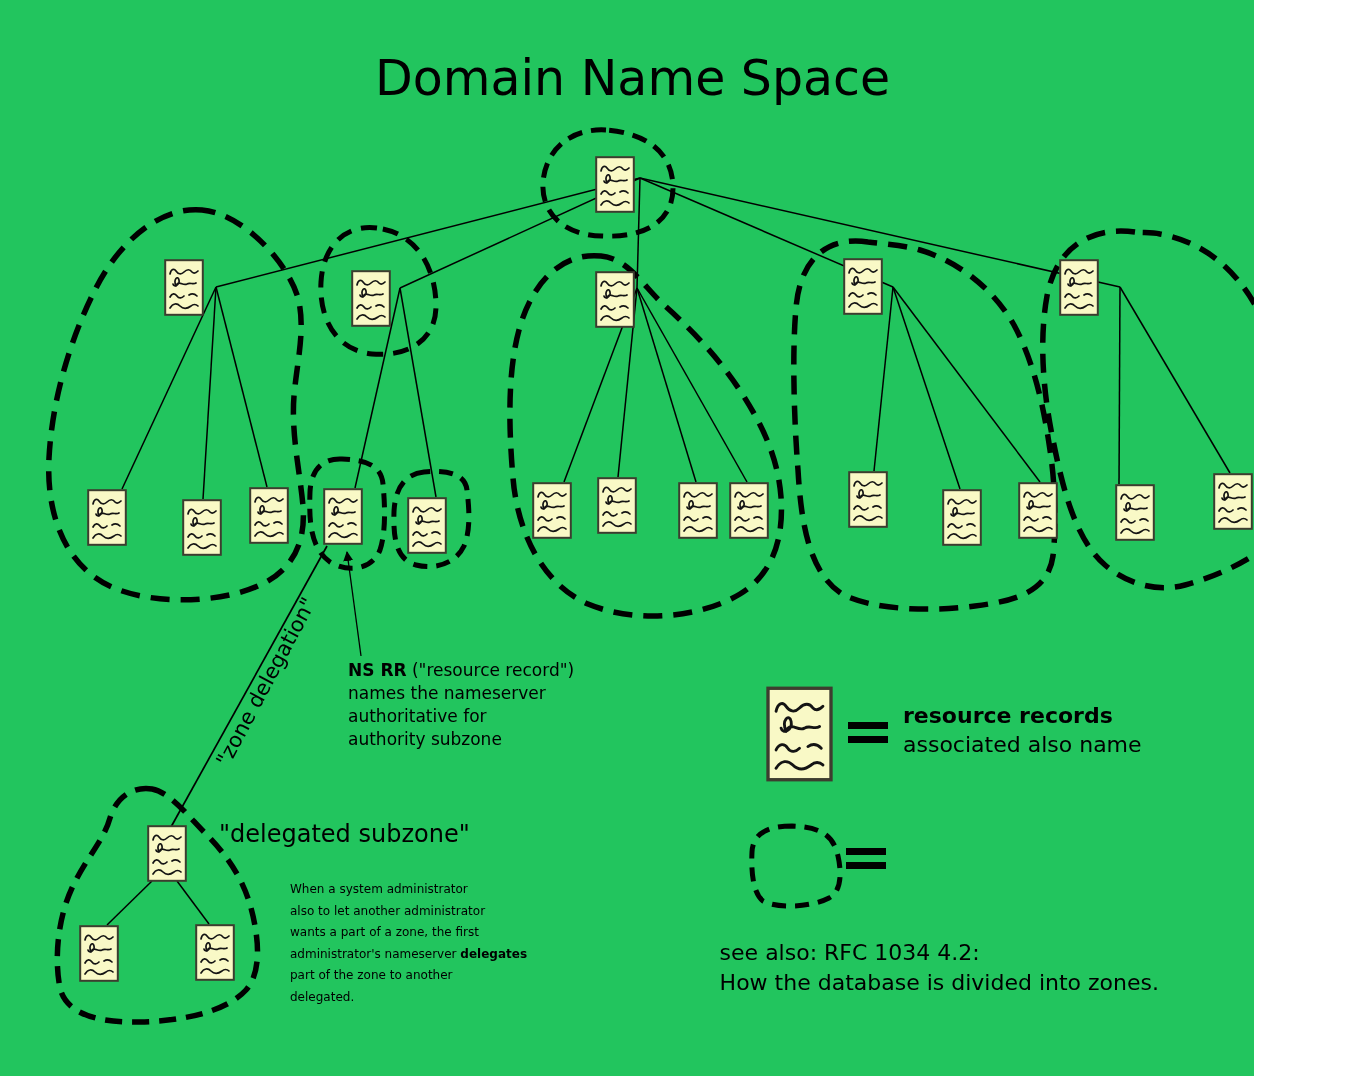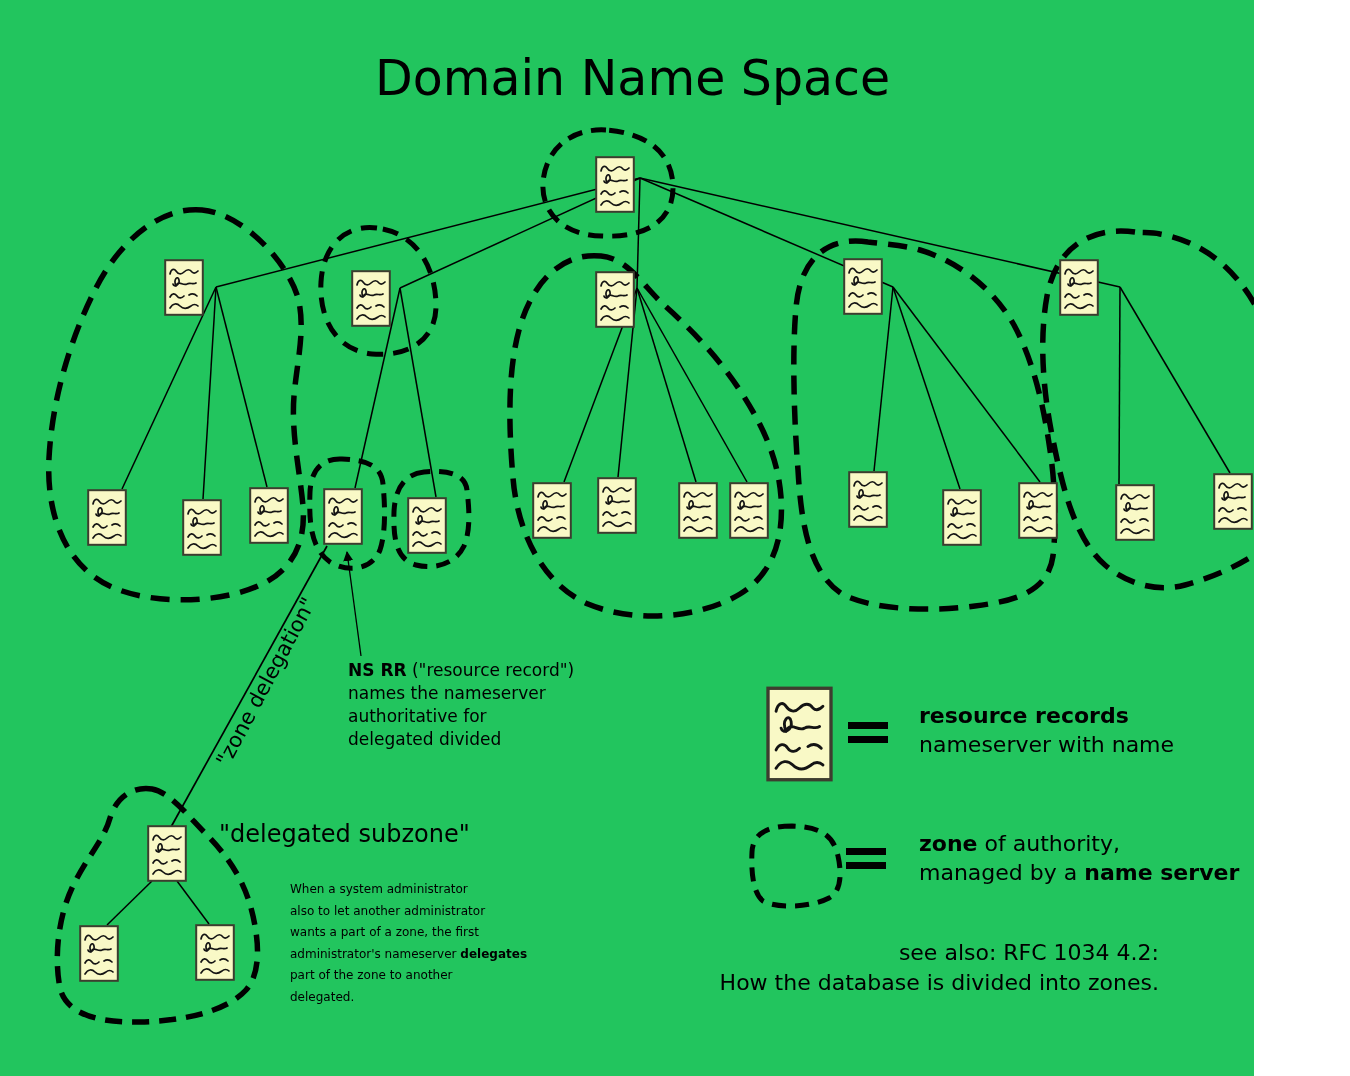--- a/index.html
+++ b/index.html
@@ -14,29 +14,29 @@
   }
   svg.diagram{position:absolute;left:0;top:0;}
   .rot-label{
     left:266px;top:682px;font-size:21px;white-space:nowrap;
     transform:translate(-50%,-50%) rotate(-62deg);transform-origin:center;
   }
   .nsrr{left:348px;top:659px;font-size:17px;line-height:23px;white-space:nowrap;}
   .subzone-label{left:219px;top:820px;font-size:24px;white-space:nowrap;}
   .note{left:290px;top:879px;font-size:12px;line-height:21.5px;white-space:nowrap;}
   .b{font-weight:bold;}
-  .legend-text{font-size:22px;line-height:29px;white-space:nowrap;margin-left:16px;}
+  .legend-text{font-size:22px;line-height:29px;white-space:nowrap;}
   .lt1{left:903px;top:701px;}
   .lt2{left:903px;top:829px;}
   .equals{width:40px;height:21px;}
   .equals .bar{position:absolute;left:0;width:40px;height:7px;background:#000;}
   .equals .bar.b2{top:14px;}
   .eq1{left:848px;top:722px;}
   .eq2{left:846px;top:848px;}
-  .see-also{right:95px;top:938px;font-size:22px;line-height:30px;text-align:right;white-space:nowrap;}
+  .see-also{right:95px;top:938px;font-size:22px;line-height:30px;white-space:nowrap;}
 </style>
 </head>
 <body>
 
 <div class="canvas">
 
   <svg class="diagram" width="1350" height="1076" viewBox="0 0 1350 1076">
     <defs>
       <symbol id="rr" viewBox="0 0 40 57">
         <rect x="1.2" y="1.2" width="37.6" height="54.6" fill="#f9f9c6" stroke="#3d3d2f" stroke-width="2"></rect>
@@ -127,50 +127,46 @@
   </svg>
 
   <div class="abs title">Domain Name Space</div>
 
   <div class="abs rot-label">"zone delegation"</div>
 
   <div class="abs nsrr">
     <div><span class="b">NS RR</span><span> ("resource record")</span></div>
     <div>names the nameserver</div>
     <div>authoritative for</div>
-    <div>delegated divided</div>
+    <div>authority subzone</div>
   </div>
 
   <div class="abs subzone-label">"delegated subzone"</div>
 
   <div class="abs note">
     <div>When a system administrator</div>
     <div>also to let another administrator</div>
     <div>wants a part of a zone, the first</div>
     <div><span>administrator's nameserver </span><span class="b">delegates</span></div>
     <div>part of the zone to another</div>
     <div>delegated.</div>
   </div>
 
   <div class="abs equals eq1">
     <div class="bar"></div>
       <div class="bar b2"></div>
   </div>
   <div class="abs legend-text lt1">
     <div class="b">resource records</div>
-    <div>nameserver with name</div>
+    <div>associated also name</div>
   </div>
 
   <div class="abs equals eq2">
     <div class="bar"></div>
       <div class="bar b2"></div>
-  </div>
-  <div class="abs legend-text lt2">
-    <div><span class="b">zone</span><span> of authority,</span></div>
-    <div><span>managed by a </span><span class="b">name server</span></div>
   </div>
 
   <div class="abs see-also">
     <div>see also: RFC 1034 4.2:</div>
     <div>How the database is divided into zones.</div>
   </div>
 
 </div>
 
 </body></html>

